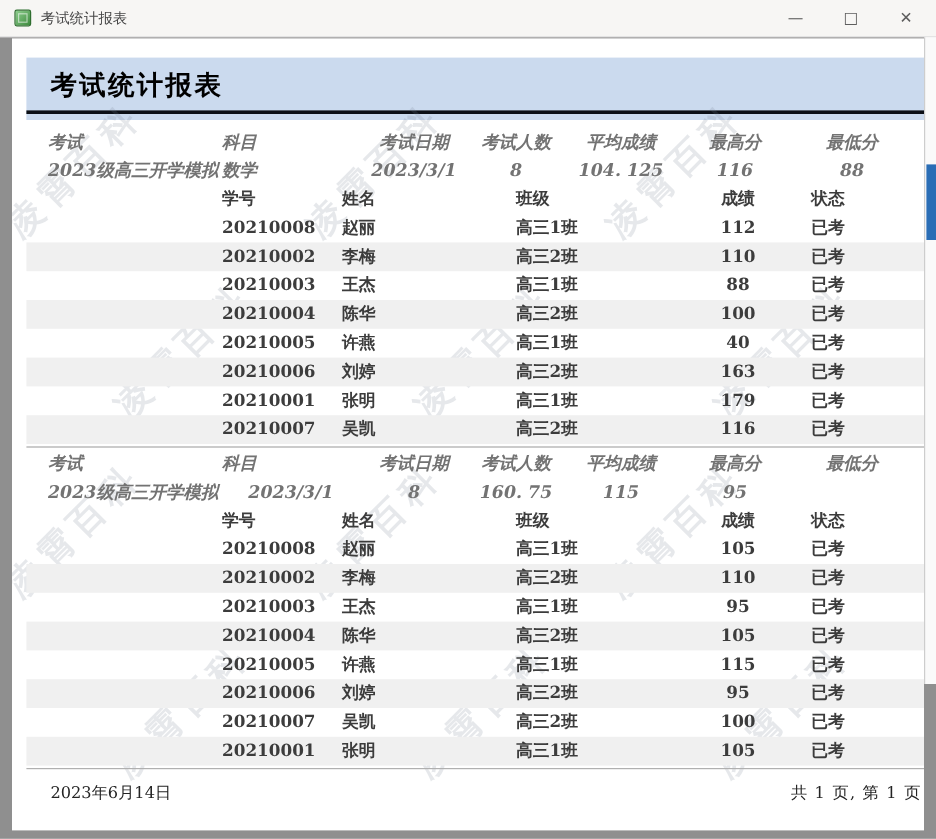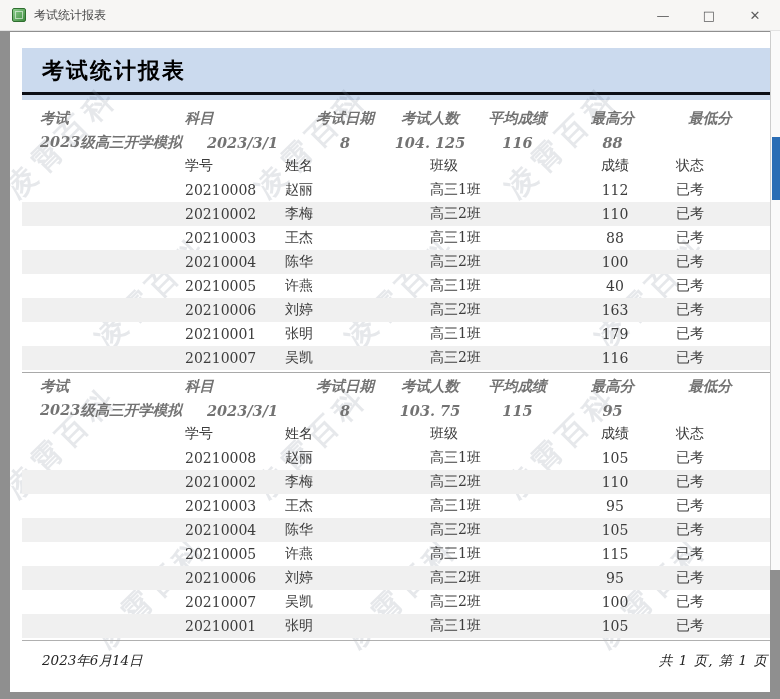--- a/index.html
+++ b/index.html
@@ -42,41 +42,41 @@
   .band .rule{position:absolute;left:0;right:0;bottom:5px;height:3px;background:#0c0f16;}
 
   #sections{margin-top:6px;position:relative;z-index:2;}
   .section{position:relative;}
   .section + .section::before{
     content:"";display:block;margin:2px 0 1px 12px;width:748px;height:1px;background:#a9a9a9;
   }
 
   .srow,.drow{
     margin-left:12px;width:748px;height:24px;display:grid;align-items:center;
-    box-sizing:border-box;padding-left:18px;white-space:nowrap;
+    box-sizing:border-box;padding-left:18px;white-space:nowrap;font-weight:bold;
   }
   .srow{
     grid-template-columns:145px 115px 90px 80px 95px 95px 100px;
     font-weight:bold;font-size:14.5px;color:#737373;font-style:italic;
   }
   .drow{
     grid-template-columns:145px 100px 145px 135px 100px 95px;
     font-size:14px;color:#3c3c3c;
   }
   .cell-r{text-align:center;}
   .cell-status{padding-left:11px;}
   .c-exam{overflow:hidden;text-overflow:clip;}
   .alt{background:var(--zebra,#f0f0f0);}
 
   
   .footer{
     margin:2px 0 16px 12px;width:748px;box-sizing:border-box;
     border-top:1px solid #b0b0b0;
     display:flex;justify-content:space-between;align-items:flex-end;
-    padding:11px 2px 0 20px;font-size:13.5px;color:#242424;position:relative;z-index:2;font-style:italic;
+    padding:11px 2px 0 20px;font-size:13.5px;color:#242424;position:relative;z-index:2;
   }
   .footer .pages{letter-spacing:1px;text-align:center;}
 
   
   .scrollbar{
     position:absolute;right:0;top:0;bottom:0;width:10px;box-sizing:border-box;
     background:#fafafa;border-left:1px solid #cdcdcd;
   }
   .thumb{position:absolute;left:1px;right:0;top:107px;height:63px;background:var(--thumb,#2a6db5);}
 
@@ -130,20 +130,21 @@
               <span>考试</span>
               <span>科目</span>
               <span class="cell-r">考试日期</span>
               <span class="cell-r">考试人数</span>
               <span class="cell-r">平均成绩</span>
               <span class="cell-r">最高分</span>
               <span class="cell-r">最低分</span>
             </div>
             <div class="srow">
               <span class=" c-exam">2023级高三开学模拟</span>
+              <span>数学</span>
               <span class="cell-r">2023/3/1</span>
               <span class="cell-r">8</span>
               <span class="cell-r">104. 125</span>
               <span class="cell-r">116</span>
               <span class="cell-r">88</span>
             </div>
             <div class="drow">
               <span></span>
               <span>学号</span>
               <span>姓名</span>
@@ -223,21 +224,21 @@
               <span class="cell-r">考试日期</span>
               <span class="cell-r">考试人数</span>
               <span class="cell-r">平均成绩</span>
               <span class="cell-r">最高分</span>
               <span class="cell-r">最低分</span>
             </div>
             <div class="srow">
               <span class=" c-exam">2023级高三开学模拟</span>
               <span class="cell-r">2023/3/1</span>
               <span class="cell-r">8</span>
-              <span class="cell-r">103. 75</span>
+              <span class="cell-r">160. 75</span>
               <span class="cell-r">115</span>
               <span class="cell-r">95</span>
             </div>
             <div class="drow">
               <span></span>
               <span>学号</span>
               <span>姓名</span>
               <span>班级</span>
               <span class="cell-r">成绩</span>
               <span class=" cell-status">状态</span>

